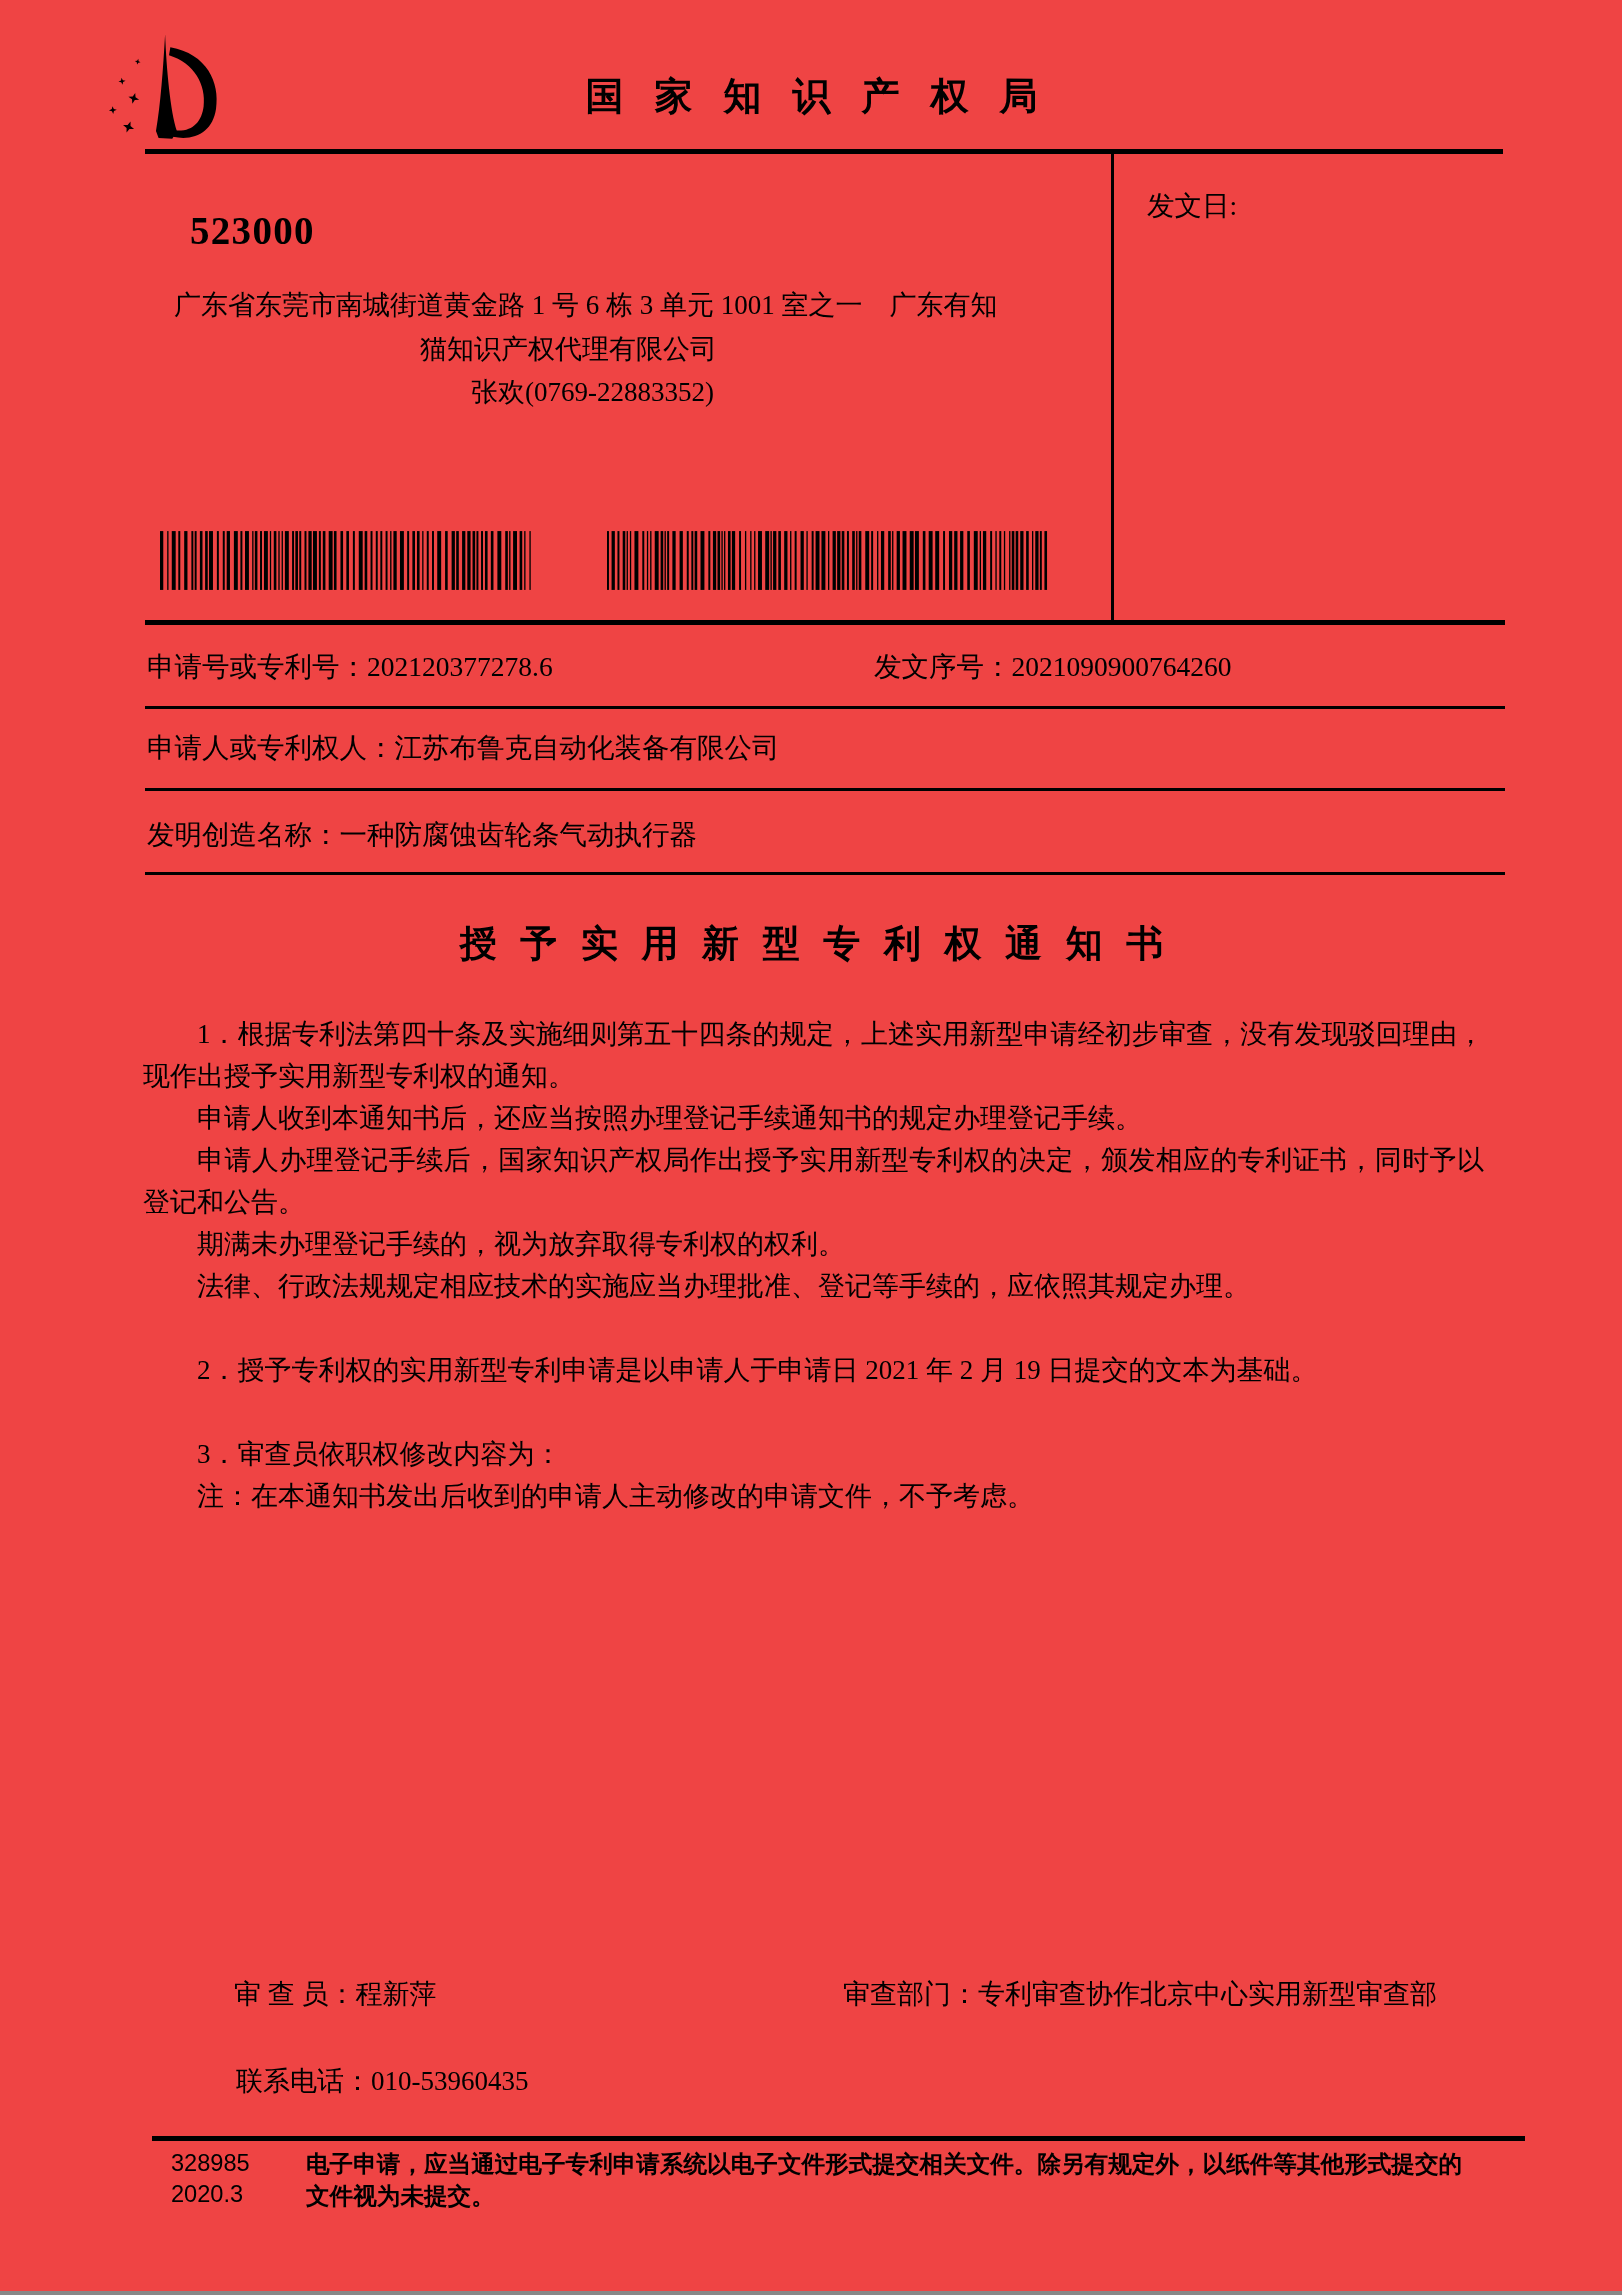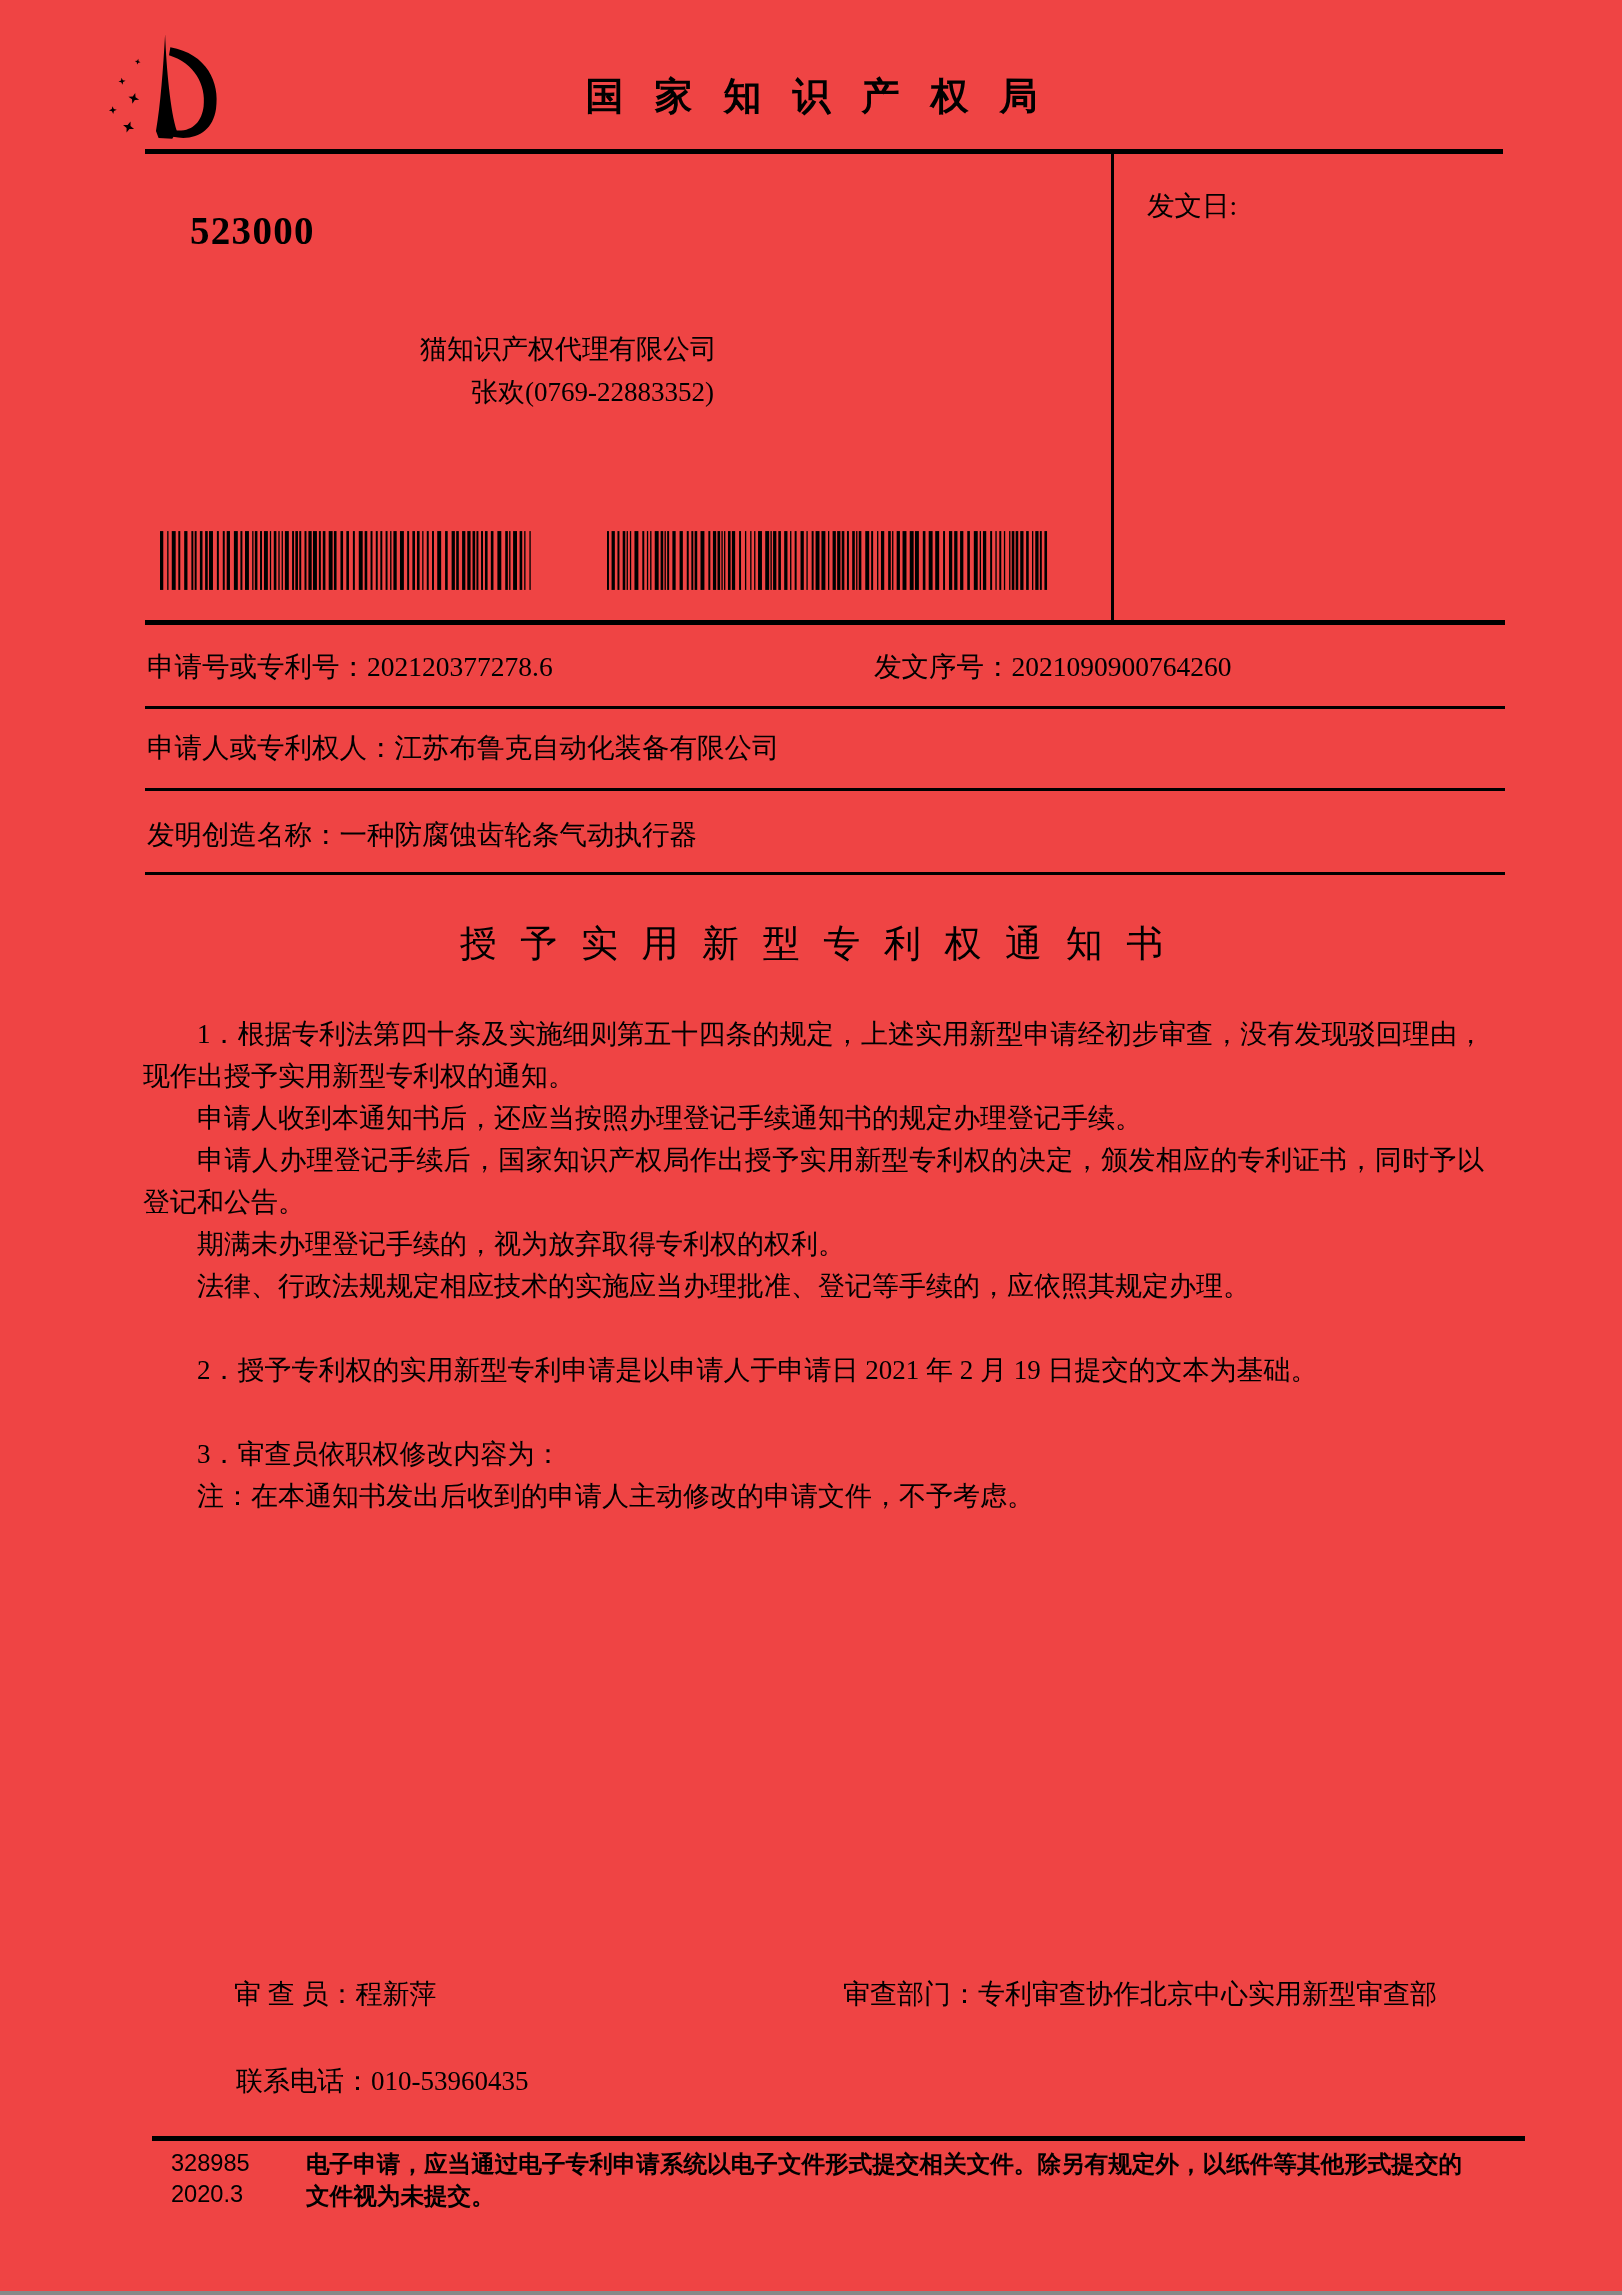--- a/index.html
+++ b/index.html
@@ -33,21 +33,21 @@
   }
 
   .barcode{position:absolute;top:531px;height:59px;}
   #barcode-1{left:160px;width:374px;}
   #barcode-2{left:607px;width:442px;}
 
   .fieldrow{font-size:27.5px;}
   .notice-title{
     left:0;right:0;top:919px;text-align:center;
     font-family:"Liberation Sans","DejaVu Sans",sans-serif;
-    font-weight:400;font-size:37px;letter-spacing:23.6px;text-indent:23.6px;
+    font-weight:700;font-size:37px;letter-spacing:23.6px;text-indent:23.6px;
   }
   .body-block{
     position:absolute;left:143px;top:1013px;width:1341px;
     font-size:27px;line-height:42px;text-align:justify;
   }
   .body-block p{margin:0;text-indent:2em;white-space:normal;}
   .body-block p.gap{margin-top:42px;}
 
   .signoff{font-size:27px;text-align:right;}
   .footer-code{font-family:"Liberation Sans","DejaVu Sans",sans-serif;font-size:23.6px;line-height:31px;}
@@ -76,20 +76,21 @@
       <path d="M0,-10 L2.6,-2.6 L10,0 L2.6,2.6 L0,10 L-2.6,2.6 L-10,0 L-2.6,-2.6 Z" transform="translate(24,118) scale(0.6) rotate(-5)" fill="#000"></path>
       <path d="M0,-10 L2.6,-2.6 L10,0 L2.6,2.6 L0,10 L-2.6,2.6 L-10,0 L-2.6,-2.6 Z" transform="translate(48,144) scale(0.9) rotate(20)" fill="#000"></path>
     </svg>
   </div>
 
   <div class="abs agency-title">国家知识产权局</div>
 
   <div class="hline" style="left:145px;top:149px;width:1358px;height:4.6px;"></div>
 
   <div class="abs postal">523000</div>
+  <div class="abs addr1">广东省东莞市南城街道黄金路 1 号 6 栋 3 单元 1001 室之一　广东有知</div>
   <div class="abs addr2">猫知识产权代理有限公司</div>
   <div class="abs addr3">张欢(0769-22883352)</div>
 
   <div class="vline" style="left:1111px;top:152px;width:3.3px;height:471px;"></div>
 
   <div class="abs dispatch-label">发文日:</div>
 
   <div class="barcode" id="barcode-1"><svg width="374" height="59" viewBox="0 0 572 90">
         <rect x="0" y="0" width="5" height="90" fill="#000"></rect>
         <rect x="11" y="0" width="2" height="90" fill="#000"></rect>

